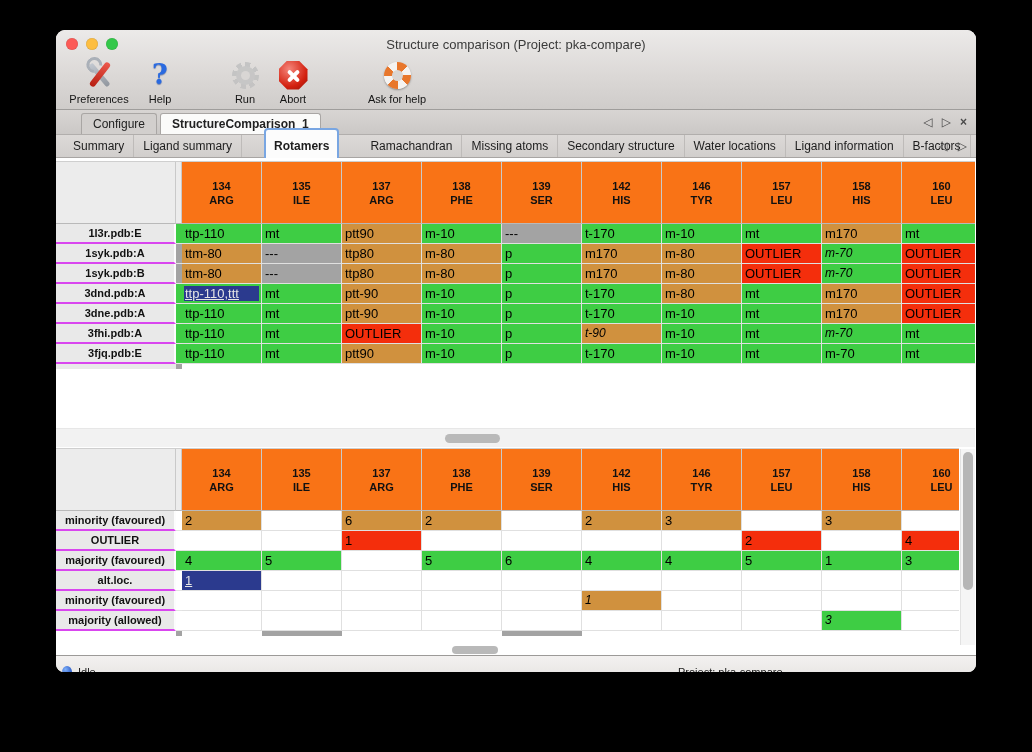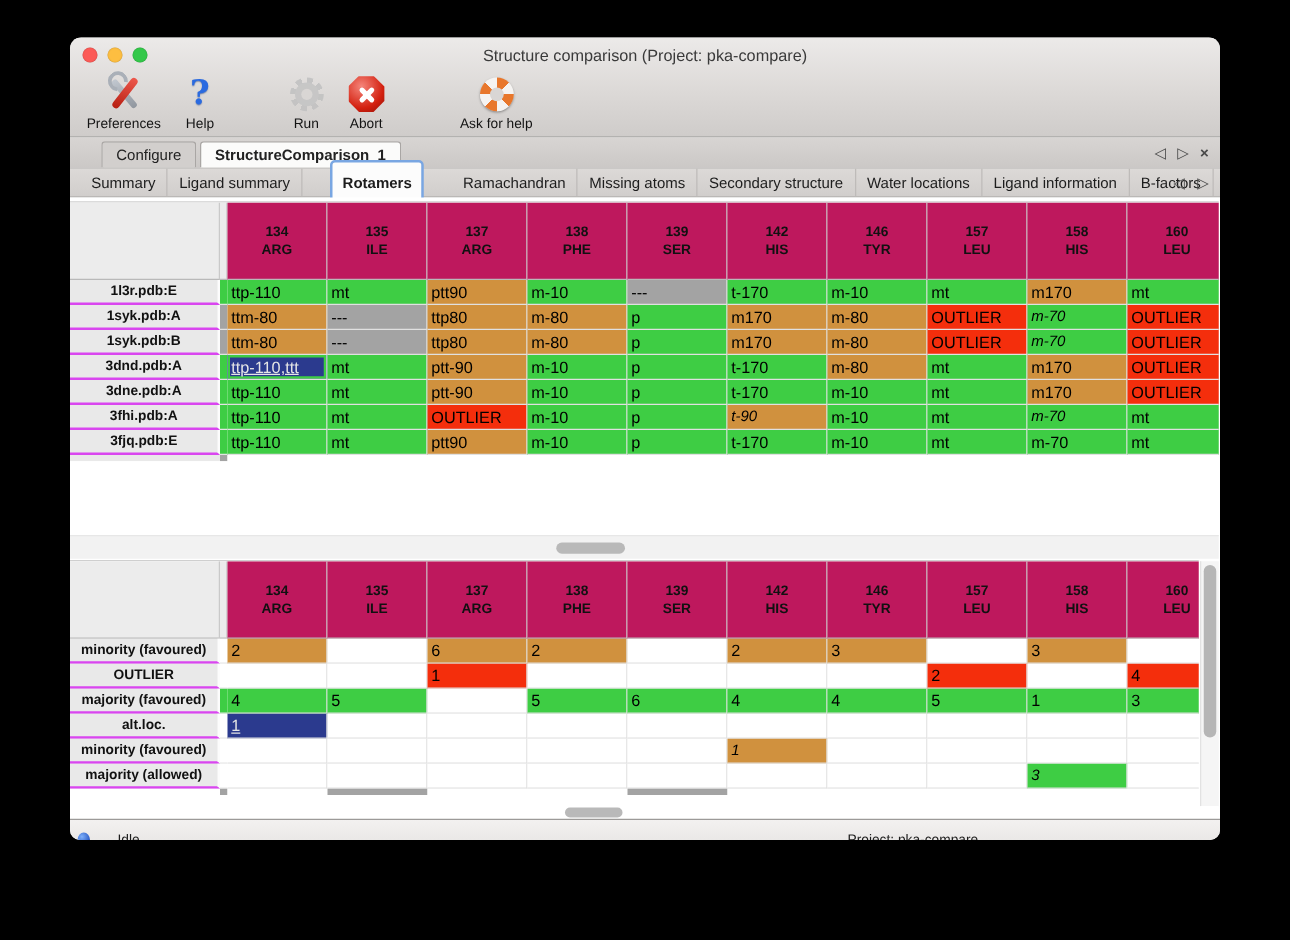--- a/index.html
+++ b/index.html
@@ -62,21 +62,21 @@
                    font-weight:bold; margin:0 22px; padding:0 8px; }
   .subnav { position:absolute; right:9px; display:flex; gap:10px; font-size:12px; color:#4a4a4a; }
 
   
   .content { position:relative; height:497px; background:#fff; }
   .grid { position:absolute; display:grid; grid-template-columns:120px 6px repeat(10,80px);
           overflow:hidden; background:#fff; border-top:1px solid #cfcfcf; }
   #top-table    { top:3px;   left:0; width:919px; grid-template-rows:62px repeat(7,20px) 5px; }
   #bottom-table { top:290px; left:0; width:903px; grid-template-rows:62px repeat(6,20px) 5px; }
 
-  .hcell { background:#be185d; border-right:1px solid #c9c9c9; border-bottom:1px solid #b9b9b9;
+  .hcell { background:#f97316; border-right:1px solid #c9c9c9; border-bottom:1px solid #b9b9b9;
            display:flex; flex-direction:column; align-items:center; justify-content:center;
            font-weight:bold; font-size:11px; line-height:14px; color:#111; }
   .hcell.corner, .hcell.hsliver { background:#ececec; }
   .lcell { background:#e9e9e9; border-bottom:2px solid #d946ef; border-right:2px solid #fcfcfc;
            display:flex; align-items:center; justify-content:center; font-weight:bold; font-size:11px; color:#111;
            white-space:nowrap; overflow:hidden; }
   .scell { border-bottom:1px solid #e3e3e3; }
   .dcell { font-size:13px; line-height:19px; padding-left:3px; border-right:1px solid #e0e0e0;
            border-bottom:1px solid #e0e0e0; white-space:nowrap; overflow:hidden; color:#000; }
   .pcell { border:none; overflow:hidden; }
@@ -97,21 +97,21 @@
   .strip-bottom { top:487px; height:10px; background:#fff; }
   .pill { position:absolute; background:#b9b9b9; border-radius:5px; }
   .pill-top { left:389px; top:5px; width:55px; height:9px; }
   .pill-bottom { left:396px; top:1px; width:46px; height:8px; }
   .vscroll { position:absolute; left:904px; top:291px; width:15px; height:196px; background:#f5f5f5;
              border-left:1px solid #e2e2e2; }
   .vthumb { position:absolute; left:2px; width:10px; top:3px; height:138px; background:#b6b6b6; border-radius:5px; }
 
   
   .statusbar { height:32px; background:linear-gradient(#f3f1f0,#e2e0de); border-top:1px solid #9c9a98;
-               display:flex; align-items:center; font-size:11px; color:#1c1c1c; padding-left:6px; position:relative;gap:16px; }
+               display:flex; align-items:center; font-size:11px; color:#1c1c1c; padding-left:6px; position:relative; }
   .sphere { width:10px; height:12px; border-radius:50%; margin-right:6px;
             background:radial-gradient(circle at 35% 28%, #7fb0fa, #1747b8 75%); }
   .project { position:absolute; left:622px; }
 </style>
 </head>
 <body>
 
 <div class="window">
 
   <div class="chrome">

